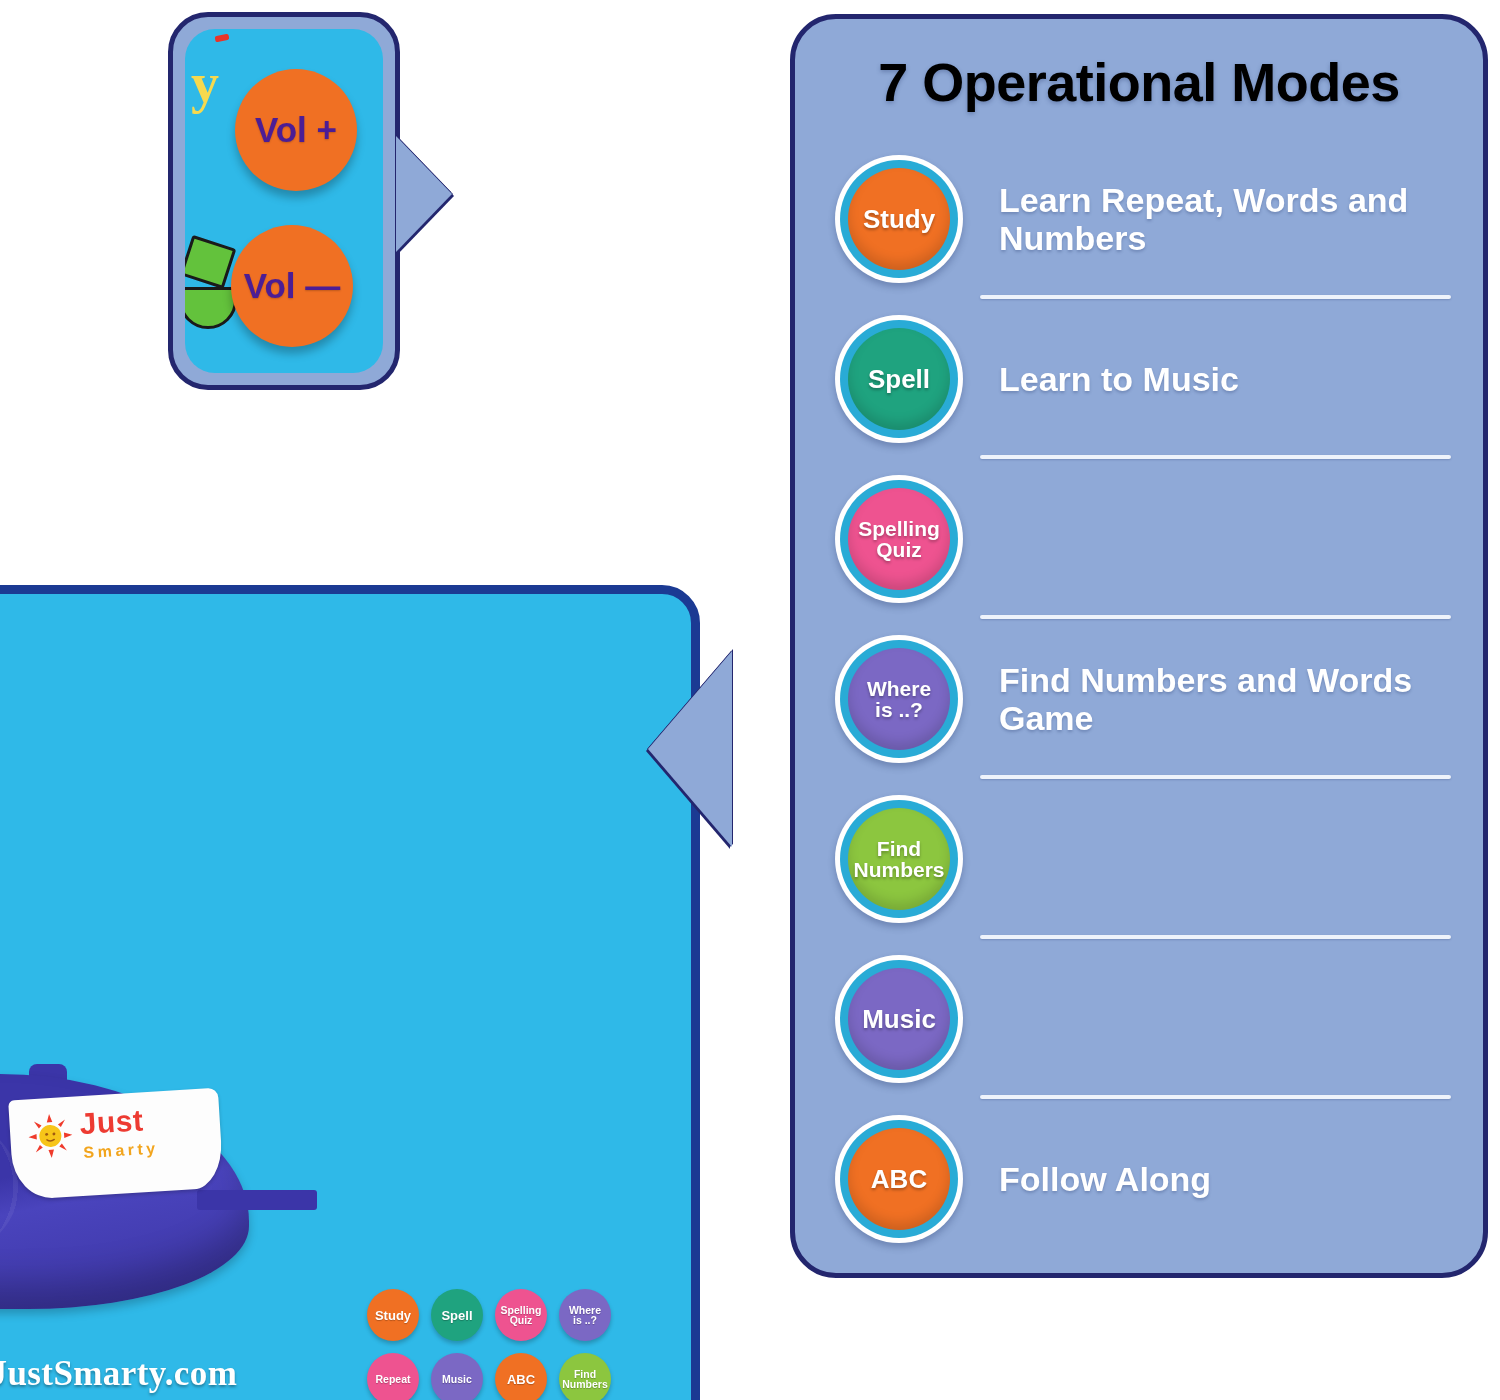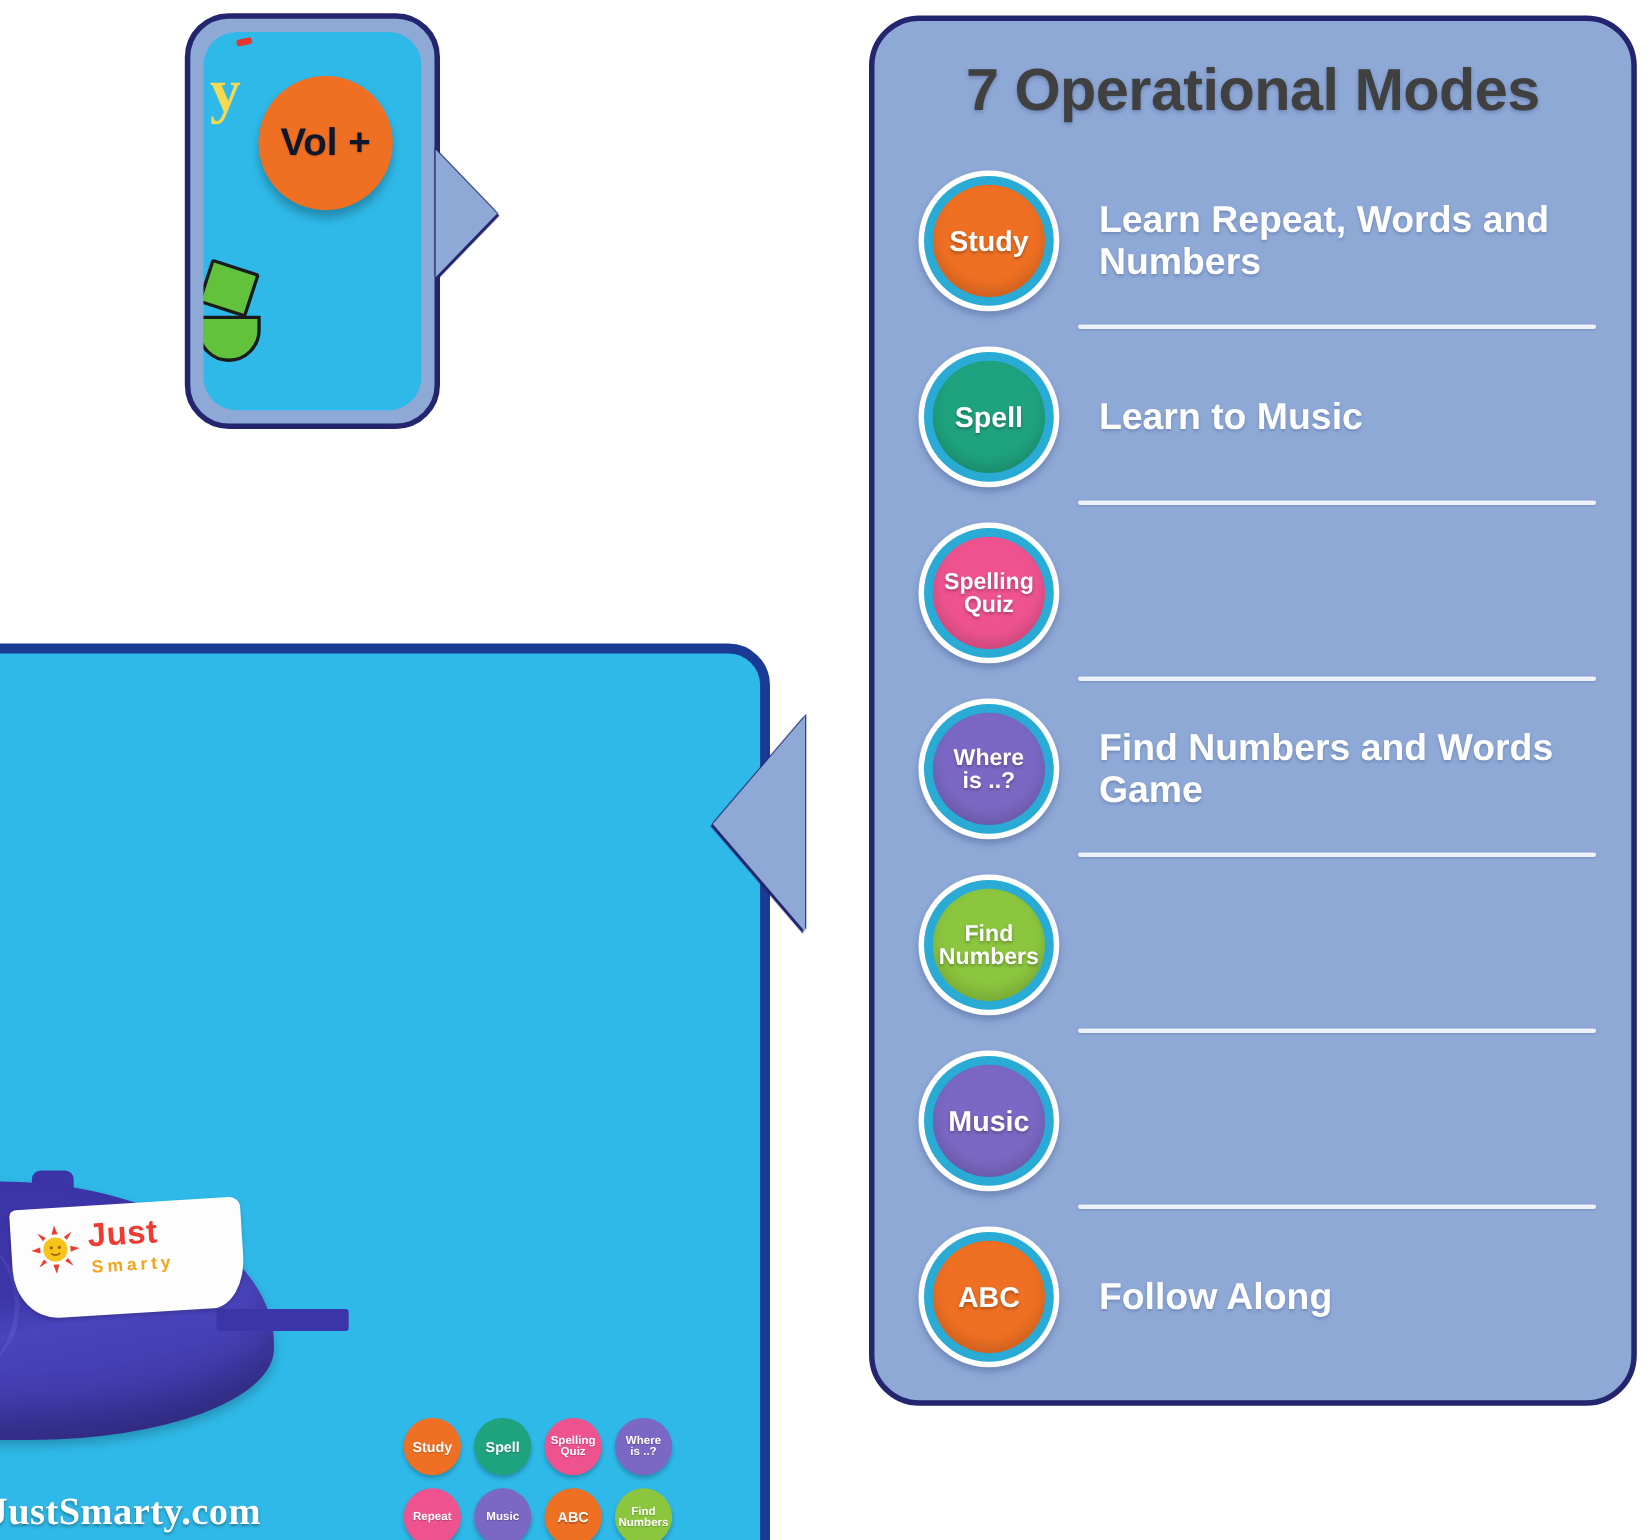--- a/index.html
+++ b/index.html
@@ -105,21 +105,21 @@
     padding:10px;
   }
   .vol-screen{
     position:absolute; left:12px; top:12px; right:12px; bottom:12px;
     background:#2fb9e8; border-radius:30px; overflow:hidden;
   }
   .vol-btn{
     position:absolute; width:122px; height:122px; border-radius:50%;
     background:#f07023;
     display:flex;align-items:center;justify-content:center;
-    color:#0f172a;font-weight:bold;font-size:35px;
+    color:#4c1d95;font-weight:bold;font-size:35px;
     box-shadow:0 7px 9px rgba(0,0,0,.25);
     text-shadow:0 1px 2px rgba(0,0,0,.2);
   }
   .vol-plus{left:50px; top:40px;}
   .vol-minus{left:46px; top:196px;}
   .vol-deco-y{
     position:absolute; left:6px; top:22px;
     font-size:56px; font-weight:bold; color:#f6d94e; font-family:"Liberation Serif",serif;
   }
   .vol-deco-red{position:absolute; left:30px; top:6px; width:14px;height:6px;background:#e8342a;border-radius:2px;transform:rotate(-12deg);}
@@ -143,21 +143,21 @@
     position:absolute; left:790px; top:14px; width:698px; height:1264px;
     background:#8fa9d7;
     border:5px solid #23266e;
     border-radius:46px;
     box-sizing:border-box;
     overflow:hidden;
   }
   .modes-title{
     position:absolute; left:0; right:0; top:32px;
     text-align:center;
-    color:#404040; font-weight:bold; font-size:54px;
+    color:#000000; font-weight:bold; font-size:54px;
     letter-spacing:-.5px;
     text-shadow:0 2px 4px rgba(40,60,110,.35);
   }
   .modes-list{
     position:absolute; left:0; right:0; top:120px; bottom:10px;
   }
   .mode-row{
     position:relative; display:flex; align-items:center;
     height:160px; padding-left:40px;
   }
@@ -269,20 +269,23 @@
   <div class="vol-callout">
     <div class="vol-box">
       <div class="vol-screen">
         <div class="vol-deco-red"></div>
         <div class="vol-deco-y">y</div>
         <div class="vol-deco-g1"></div>
         <div class="vol-deco-g2"></div>
         <div class="vol-btn vol-plus">
           <span>Vol +</span>
         </div>
+        <div class="vol-btn vol-minus">
+          <span>Vol —</span>
+        </div>
       </div>
     </div>
     <div class="vol-tail"></div>
   </div>
 
   <div class="panel-arrow"></div>
 
   <div class="modes-panel">
     <div class="modes-title">7 Operational Modes</div>
 

